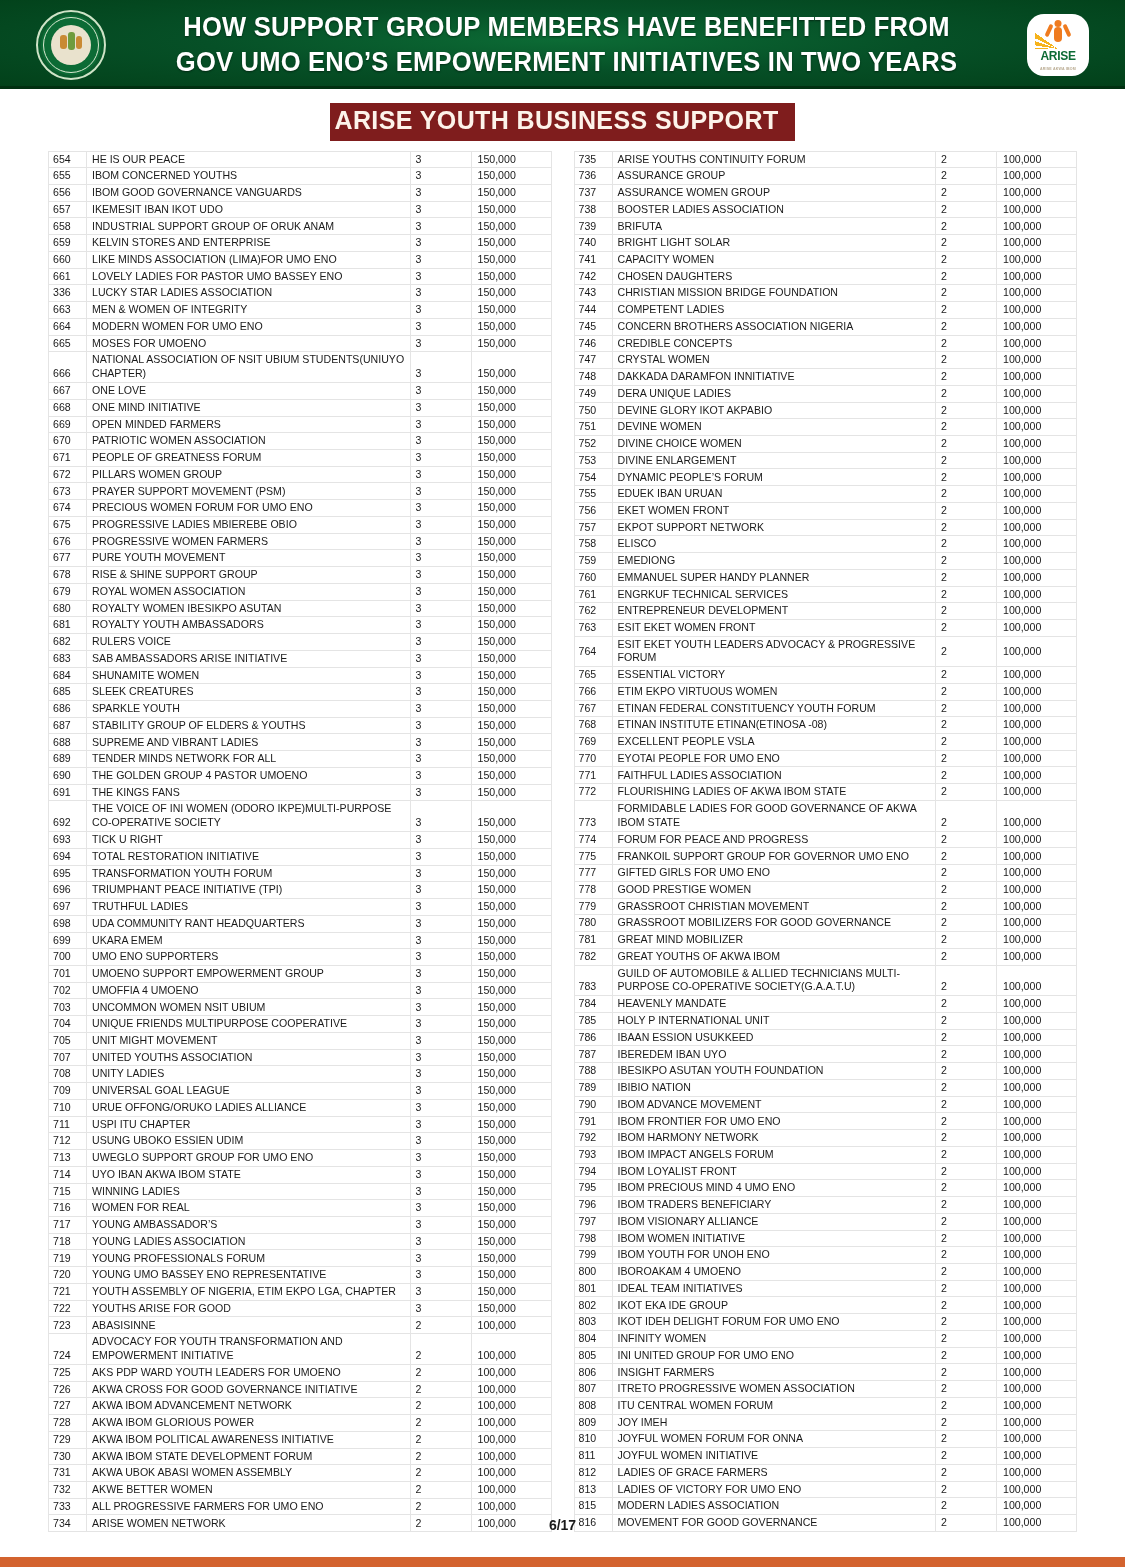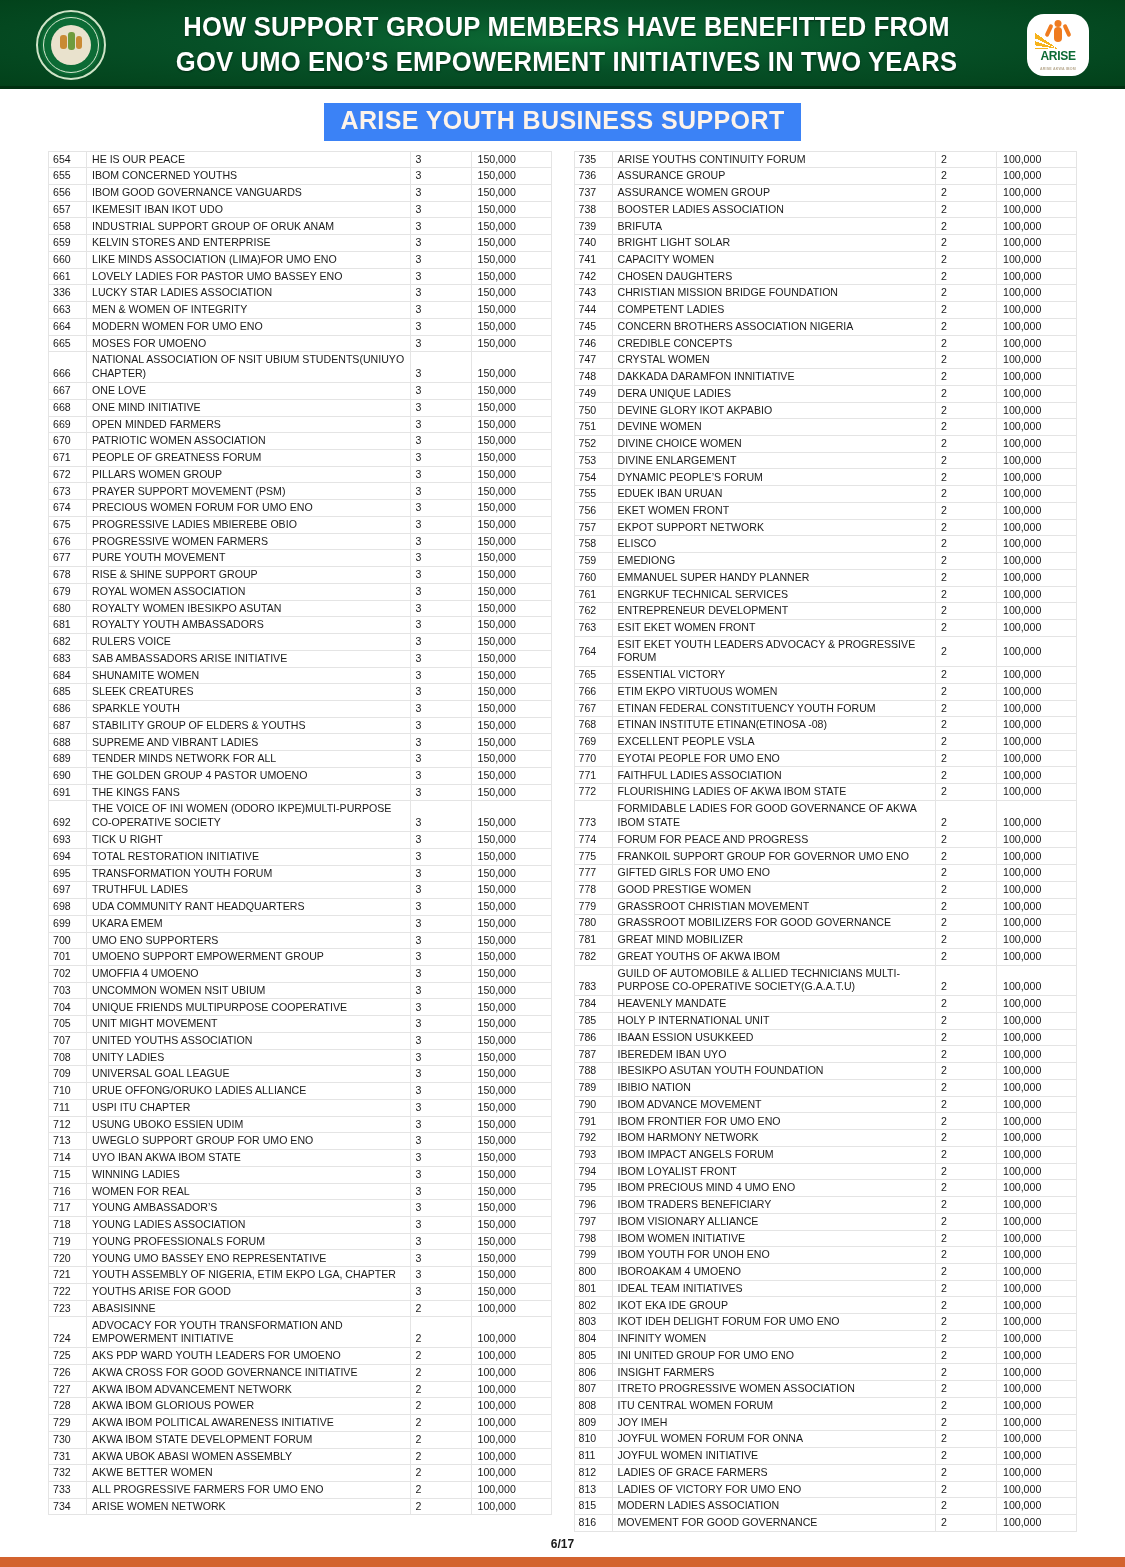--- a/index.html
+++ b/index.html
@@ -158,26 +158,26 @@
   }
 
   
   .section-title-wrap {
     text-align: center;
     padding-top: 14px;
     padding-bottom: 10px;
   }
   .section-title {
     display: inline-block;
-    background: #3b82f6;
+    background: #7f1d1d;
     color: #fdf3ea;
     font-size: 25px;
     font-weight: 700;
     letter-spacing: 0.4px;
-    padding: 4px 16px 6px 16px;
+    padding: 4px 16px 6px 4px;
     line-height: 1.1;
   }
 
   
   .tables {
     display: flex;
     gap: 22px;
     padding: 0 48px;
     box-sizing: border-box;
   }
@@ -229,24 +229,24 @@
   table.data tr.two-line td.c-cnt,
   table.data tr.two-line td.c-amt { vertical-align: bottom; }
 
   
   .footer {
     position: absolute;
     left: 0; right: 0; bottom: 0;
   }
   .page-num {
     text-align: center;
-    font-size: 12px;
+    font-size: 14px;
     font-weight: 700;
     color: #1a1a1a;
-    padding-bottom: 6px;
+    padding-bottom: 24px;
   }
   .footer-bar {
     height: 10px;
     background: #d3632f;
   }
 </style>
 </head>
 <body>
 
 <div class="banner">
@@ -534,20 +534,26 @@
             <td class="c-cnt">3</td>
             <td class="c-amt">150,000</td>
           </tr>
           <tr>
             <td class="c-id">695</td>
             <td class="c-name">TRANSFORMATION YOUTH FORUM</td>
             <td class="c-cnt">3</td>
             <td class="c-amt">150,000</td>
           </tr>
           <tr>
+            <td class="c-id">696</td>
+            <td class="c-name">TRIUMPHANT PEACE INITIATIVE (TPI)</td>
+            <td class="c-cnt">3</td>
+            <td class="c-amt">150,000</td>
+          </tr>
+          <tr>
             <td class="c-id">697</td>
             <td class="c-name">TRUTHFUL LADIES</td>
             <td class="c-cnt">3</td>
             <td class="c-amt">150,000</td>
           </tr>
           <tr>
             <td class="c-id">698</td>
             <td class="c-name">UDA COMMUNITY RANT HEADQUARTERS</td>
             <td class="c-cnt">3</td>
             <td class="c-amt">150,000</td>

